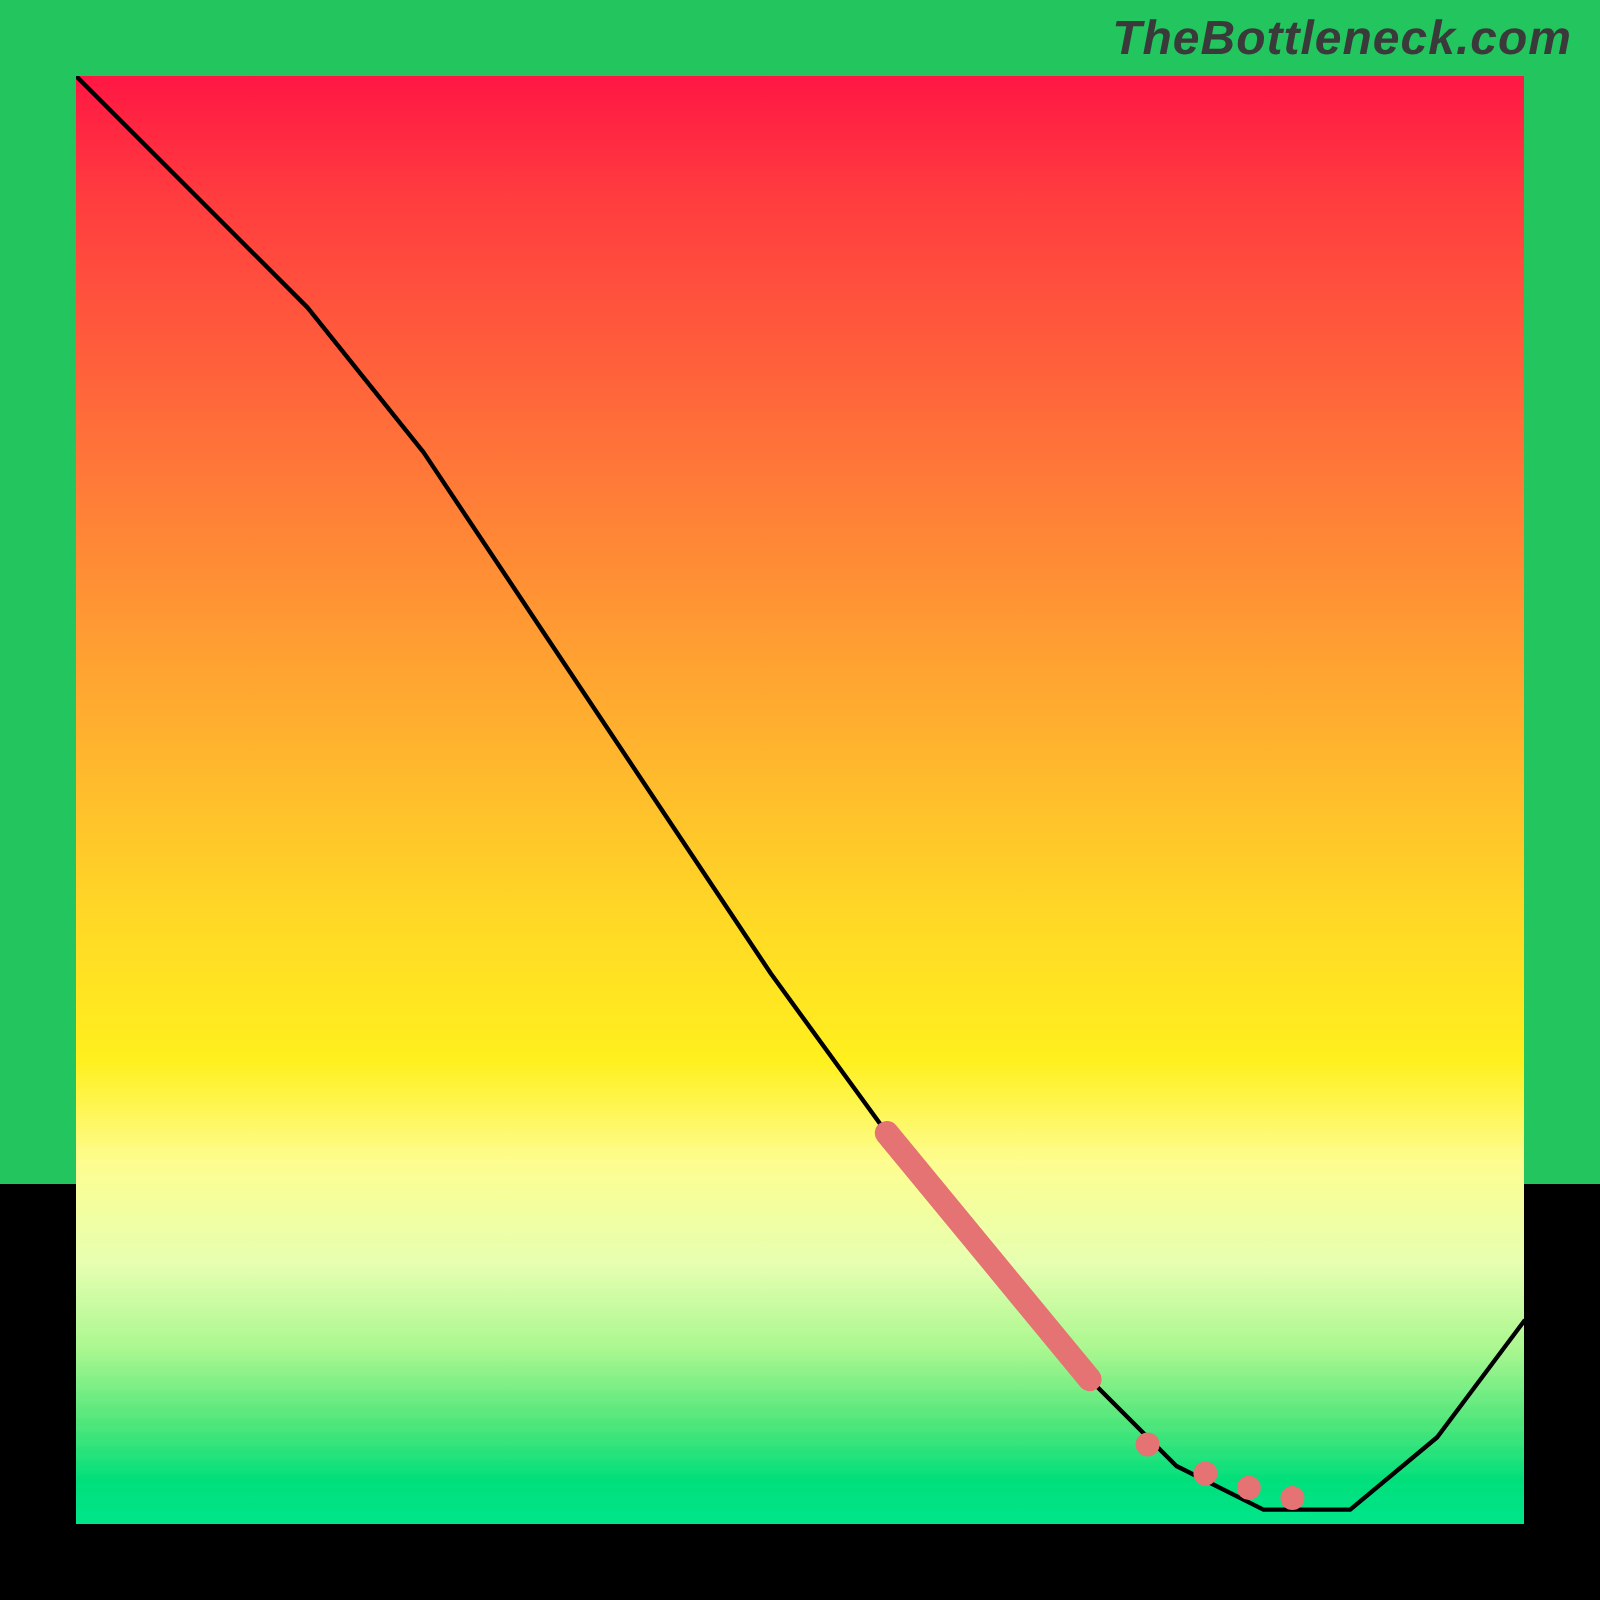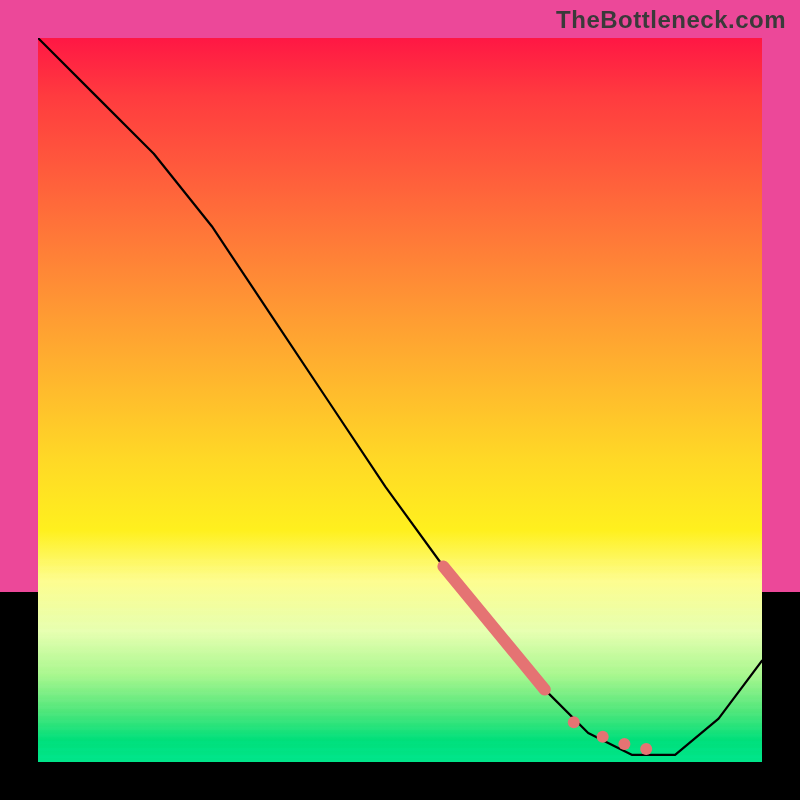--- a/index.html
+++ b/index.html
@@ -7,21 +7,22 @@
     padding: 0;
     width: 800px;
     height: 800px;
     background: #000;
     font-family: Arial, Helvetica, sans-serif;
   }
   .frame {
     position: relative;
     width: 800px;
     height: 592px;
-    background: #ec4899;
+    background: #22c55e;
+    font-style: italic;
   }
   .watermark {
     position: absolute;
     top: 6px;
     right: 14px;
     color: #3a3a3a;
     font-size: 24px;
     font-weight: bold;
     letter-spacing: 0.5px;
     user-select: none;

